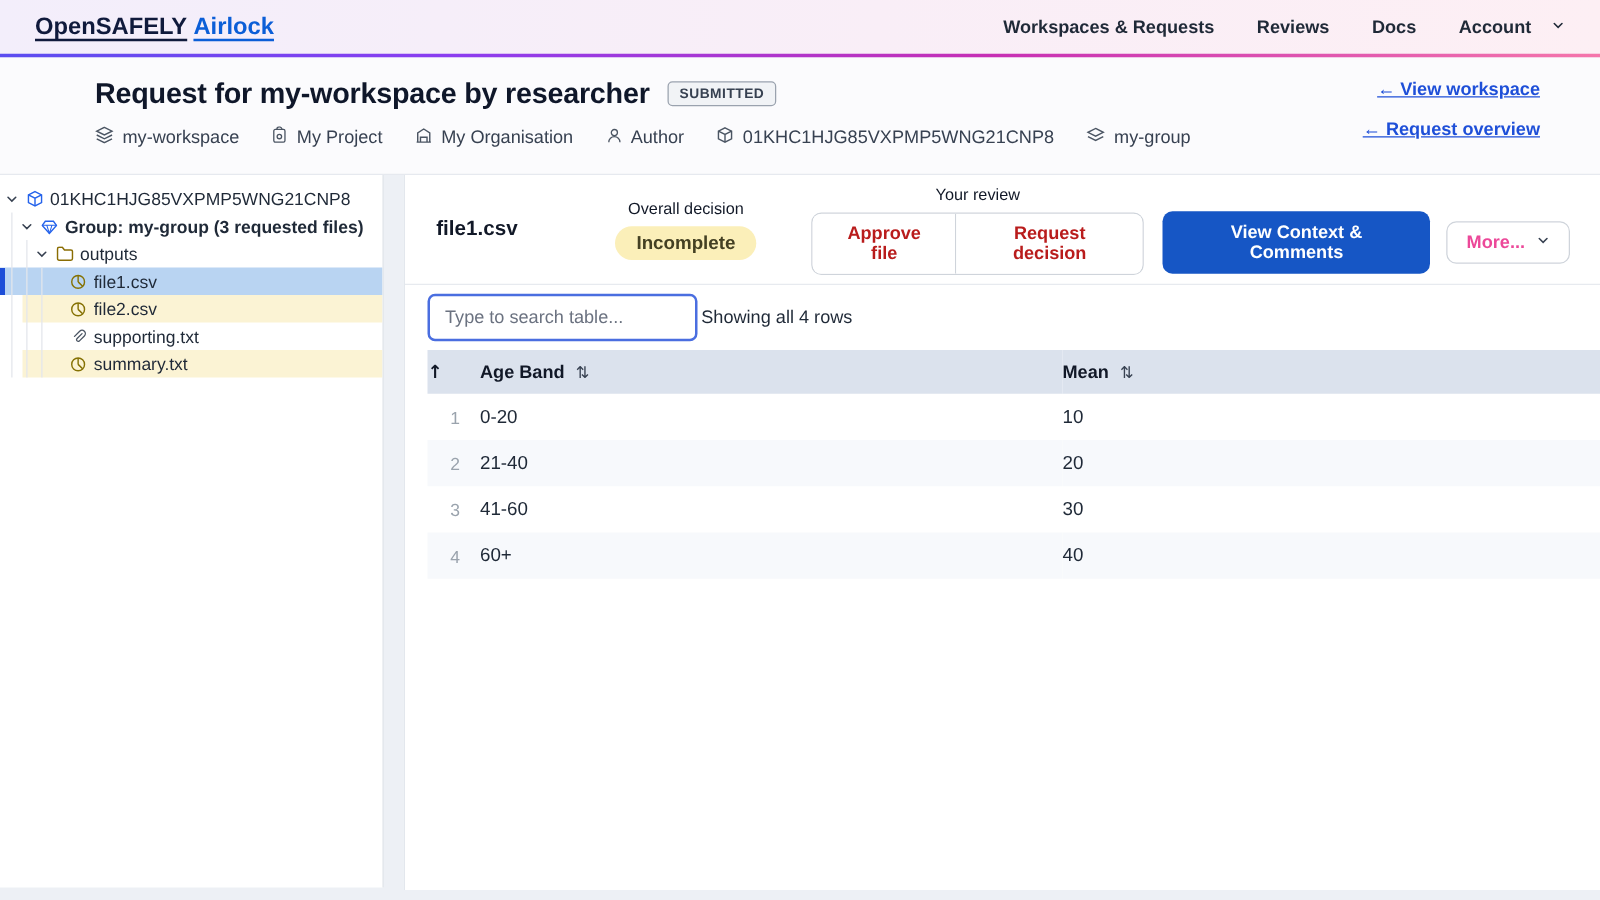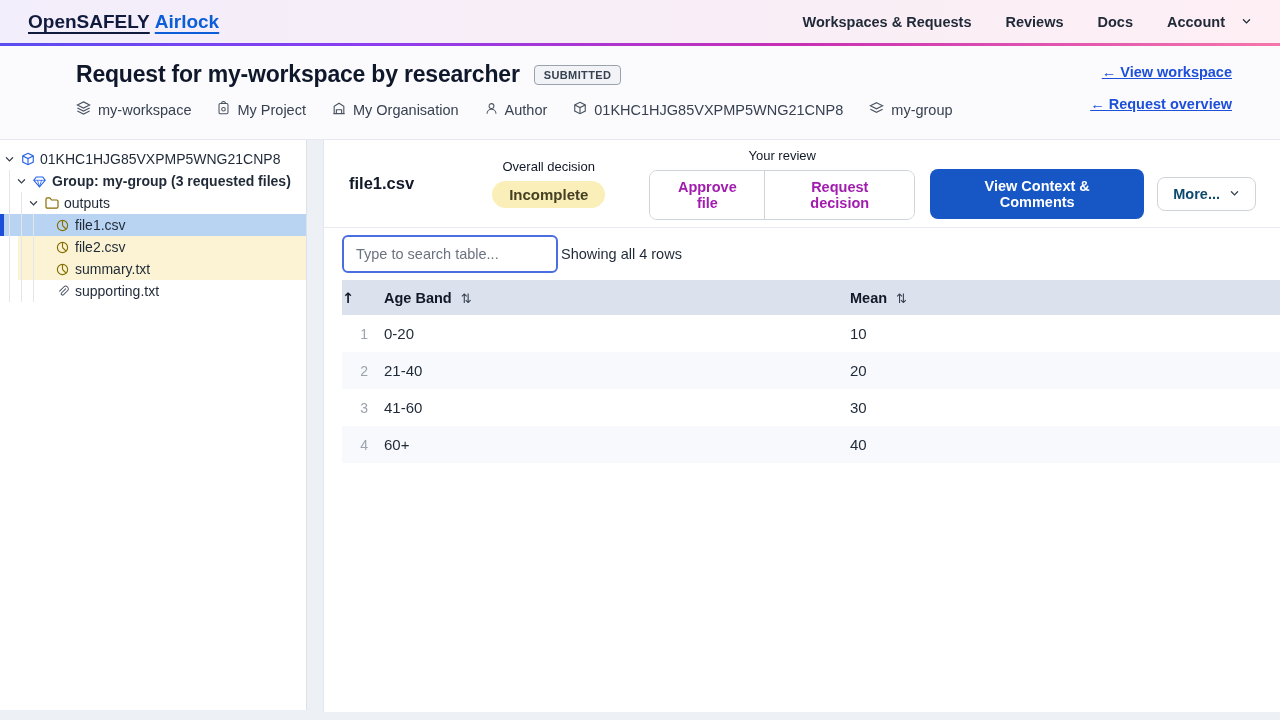--- a/index.html
+++ b/index.html
@@ -49,27 +49,27 @@
   .main-panel{flex:1;margin-left:16px;height:572px;background:#fff;border-left:1px solid #e3e7ed;
     display:flex;flex-direction:column}
   .panel-header{height:88px;display:flex;align-items:center;padding:0 24px 0 25px;border-bottom:1px solid #e7eaef}
   .file-name{font-size:16.5px;font-weight:700;color:#111827;margin-right:78px}
   .decision-block,.review-block{display:flex;flex-direction:column;align-items:center;gap:7px}
   .review-block{margin-left:44px}
   .block-label{font-size:13px;color:#111827}
   .decision-badge{background:#fbefb9;color:#444023;font-size:15px;font-weight:600;padding:5px 17px;border-radius:16px}
   .btn-group{display:flex;border:1px solid #cfd4db;border-radius:8px;overflow:hidden;background:#fff}
   .btn-group button{font-family:inherit;background:#fff;border:none;padding:8px 17px;font-size:14.5px;
-    font-weight:600;color:#a21caf;cursor:pointer}
+    font-weight:600;color:#b91c1c;cursor:pointer}
   .btn-group button:first-child{border-right:1px solid #cfd4db}
   .primary-btn{margin-left:15px;margin-top:20px;background:#1656c5;color:#fff;border:none;border-radius:8px;
     padding:9px 18px;font-size:14.5px;font-weight:600;cursor:pointer;font-family:inherit}
   .more-btn{margin-left:13px;margin-top:20px;display:flex;align-items:flex-start;gap:9px;background:#fff;
     border:1px solid #cfd4db;border-radius:8px;padding:8px 15px;font-size:14.5px;font-weight:600;
-    color:#0c4a6e;cursor:pointer;font-family:inherit}
+    color:#ec4899;cursor:pointer;font-family:inherit}
   .more-btn svg{color:#374151}
 
   
   .search-row{display:flex;align-items:center;gap:3px;padding:7px 0 7px 18px}
   .search-input{width:216px;height:38px;border:2px solid #4a6ee0;border-radius:6px;padding:0 12px;
     font-size:14.5px;font-family:inherit;color:#111827;outline:none;background:#fff}
   .search-input::placeholder{color:#6b7280}
   .rows-summary{font-size:14.5px;color:#1f2937}
 
   .data-table{width:calc(100% - 18px);margin-left:18px;border-collapse:collapse;table-layout:fixed}
@@ -221,36 +221,36 @@
     </div>
     <div class="tree-row lvl3 attention">
       <span class="tree-icon">
           <svg width="13" height="13" viewBox="0 0 16 16">
             <circle cx="8" cy="8" r="6.3" fill="none" stroke="#857103" stroke-width="1.4"></circle>
             <path d="M8 8V1.7M8 8l4.4 4.4" stroke="#857103" stroke-width="1.4" fill="none"></path>
           </svg>
         </span>
       <span>file2.csv</span>
     </div>
+    <div class="tree-row lvl3">
+      <span class="tree-icon">
+          <svg width="12" height="13" viewBox="0 0 16 16">
+            <path d="M11.5 4.5 6 10a1.8 1.8 0 0 0 2.5 2.5l5.5-5.5a3.5 3.5 0 0 0-5-5L3.5 7.5" fill="none" stroke="#4b5563" stroke-width="1.4" stroke-linecap="round"></path>
+          </svg>
+        </span>
+      <span>supporting.txt</span>
+    </div>
     <div class="tree-row lvl3 attention">
       <span class="tree-icon">
           <svg width="13" height="13" viewBox="0 0 16 16">
             <circle cx="8" cy="8" r="6.3" fill="none" stroke="#857103" stroke-width="1.4"></circle>
             <path d="M8 8V1.7M8 8l4.4 4.4" stroke="#857103" stroke-width="1.4" fill="none"></path>
           </svg>
         </span>
       <span>summary.txt</span>
-    </div>
-    <div class="tree-row lvl3">
-      <span class="tree-icon">
-          <svg width="12" height="13" viewBox="0 0 16 16">
-            <path d="M11.5 4.5 6 10a1.8 1.8 0 0 0 2.5 2.5l5.5-5.5a3.5 3.5 0 0 0-5-5L3.5 7.5" fill="none" stroke="#4b5563" stroke-width="1.4" stroke-linecap="round"></path>
-          </svg>
-        </span>
-      <span>supporting.txt</span>
     </div>
     <div class="guide" style="left:9px;top:30px;height:132px"></div>
     <div class="guide" style="left:21px;top:52px;height:110px"></div>
     <div class="guide" style="left:33px;top:74px;height:88px"></div>
   </aside>
 
   <main class="main-panel">
 
     <div class="panel-header">
       <span class="file-name">file1.csv</span>

